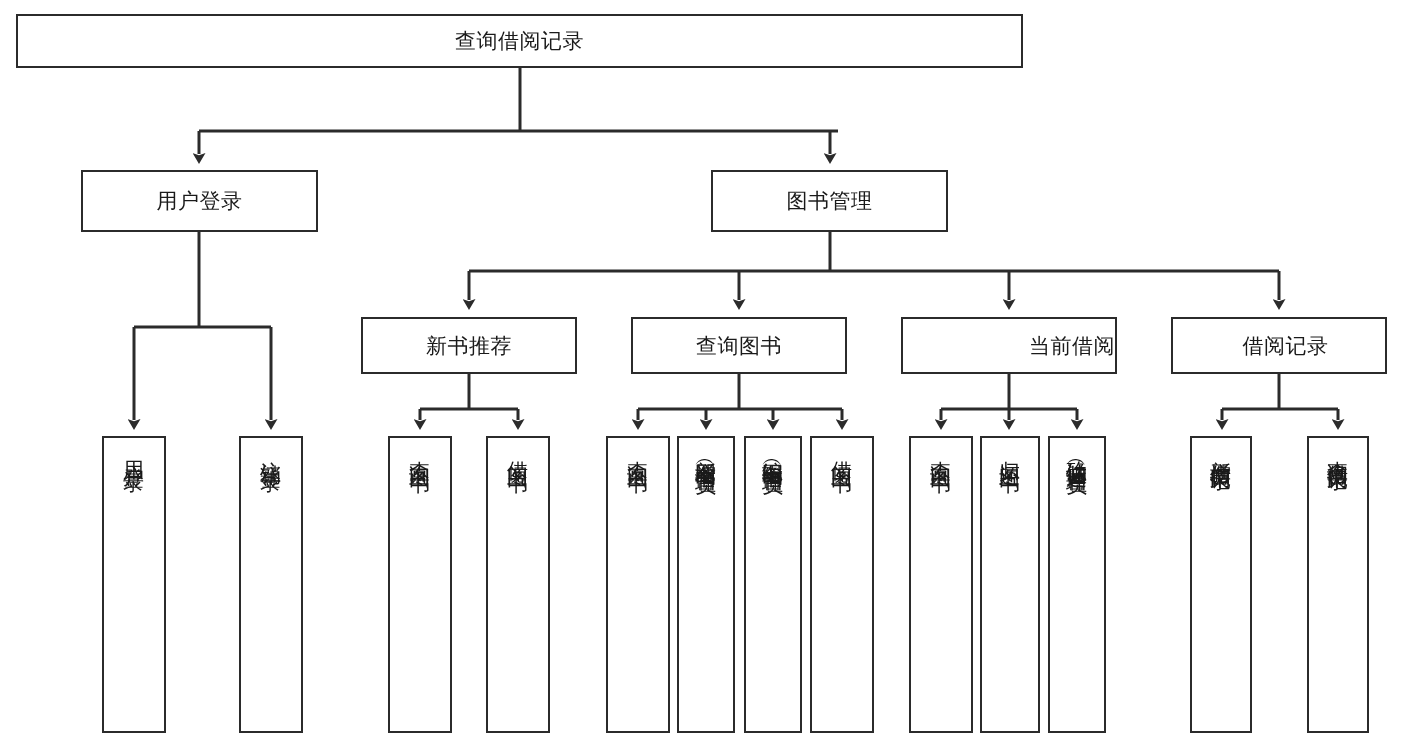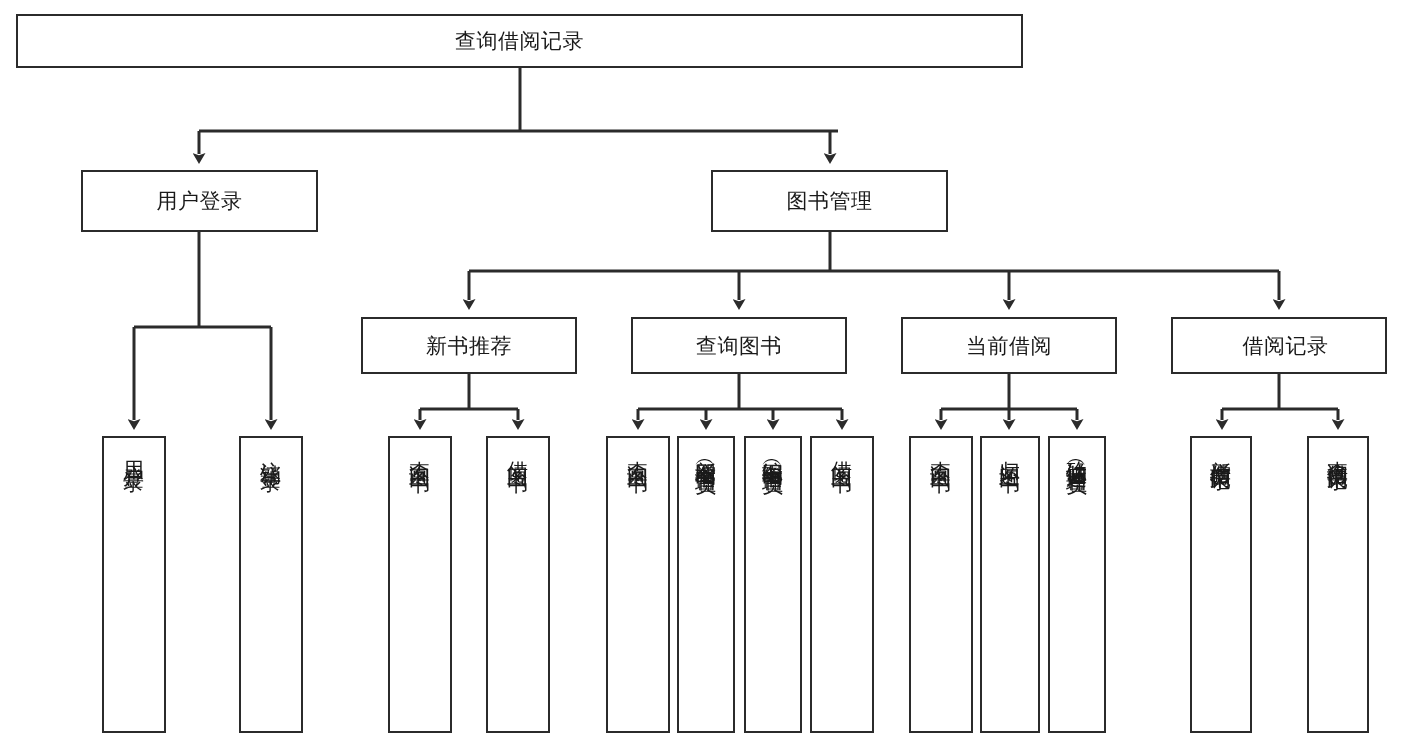--- a/index.html
+++ b/index.html
@@ -139,21 +139,21 @@
   <div class="node h" style="left:361px; top:317px; width:216px; height:57px;">
     <span class="lbl">新书推荐</span>
   </div>
 
   <div class="node h" style="left:711px; top:170px; width:237px; height:62px;">
     <span class="lbl">图书管理</span>
   </div>
   <div class="node h" style="left:631px; top:317px; width:216px; height:57px;">
     <span class="lbl">查询图书</span>
   </div>
-  <div class="node h" style="left:901px; top:317px; width:216px; height:57px;">
+  <div class="node h" style="left:901px; top:317px; width:216px; height:57px;justify-content:flex-end;">
     <span class="lbl">当前借阅</span>
   </div>
   <div class="node h" style="left:1171px; top:317px; width:216px; height:57px;padding-left:13px;">
     <span class="lbl">借阅记录</span>
   </div>
 
   <div class="node v" style="left:102px; top:436px; width:64px; height:297px;">
     <span class="lbl">用户登录</span>
   </div>
   <div class="node v" style="left:239px; top:436px; width:64px; height:297px;">

